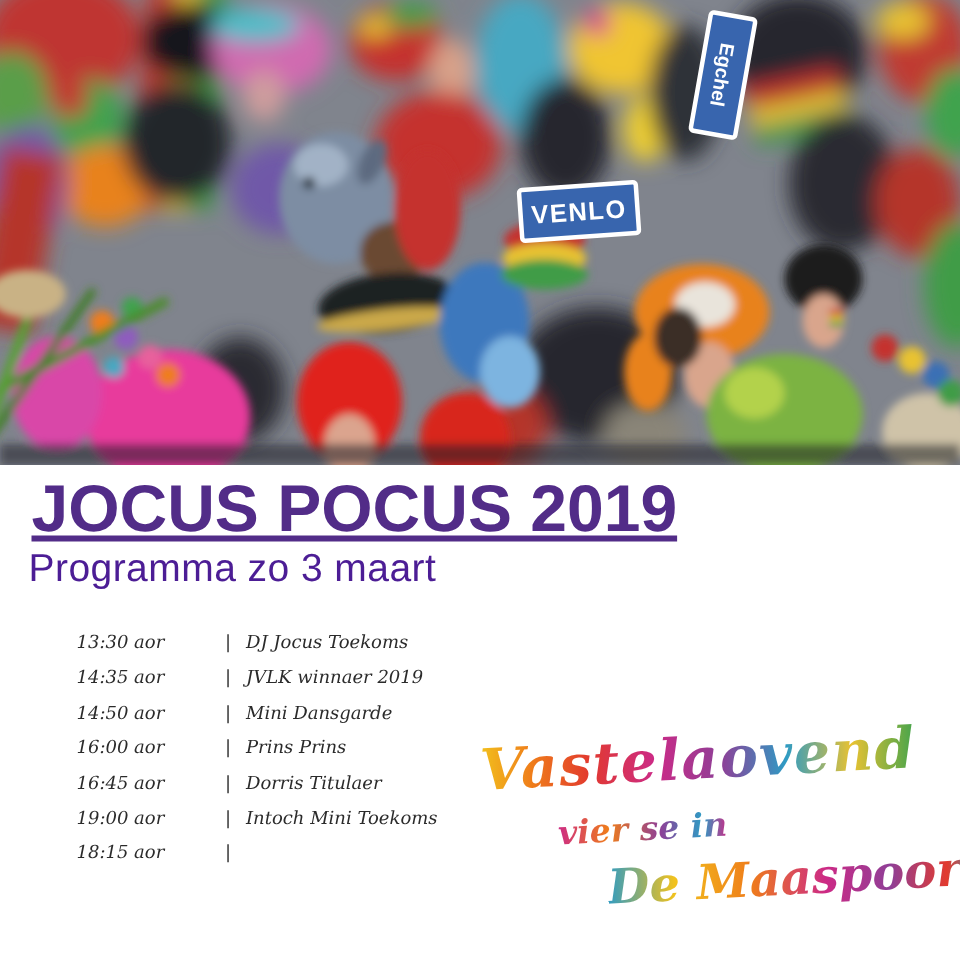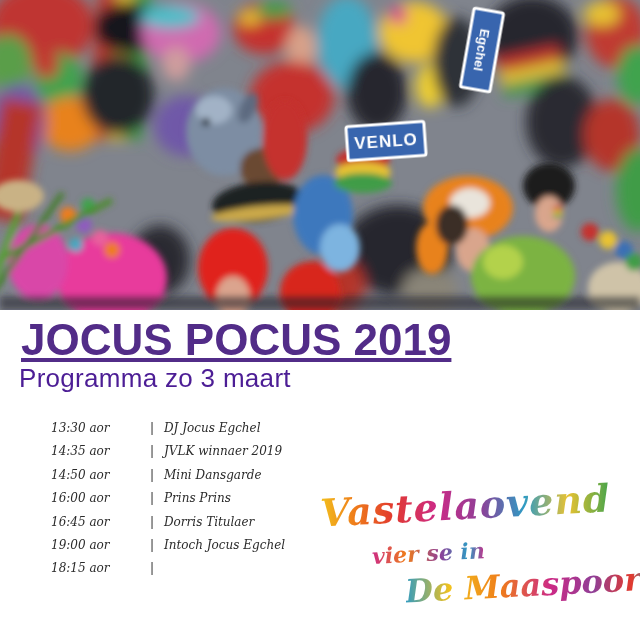--- a/index.html
+++ b/index.html
@@ -164,21 +164,21 @@
     </svg>
   </div>
 
   <h1 class="title" style="margin:0;">JOCUS POCUS 2019</h1>
   <div class="subtitle">Programma zo 3 maart</div>
 
   <div class="program">
     <div class="row">
       <span class="time">13:30 aor</span>
       <span class="sep">|</span>
-      <span class="event">DJ Jocus Egchel</span>
+      <span class="event">DJ Jocus Toekoms</span>
     </div>
     <div class="row">
       <span class="time">14:35 aor</span>
       <span class="sep">|</span>
       <span class="event">JVLK winnaer 2019</span>
     </div>
     <div class="row">
       <span class="time">14:50 aor</span>
       <span class="sep">|</span>
       <span class="event">Mini Dansgarde</span>
@@ -189,21 +189,21 @@
       <span class="event">Prins Prins</span>
     </div>
     <div class="row">
       <span class="time">16:45 aor</span>
       <span class="sep">|</span>
       <span class="event">Dorris Titulaer</span>
     </div>
     <div class="row">
       <span class="time">19:00 aor</span>
       <span class="sep">|</span>
-      <span class="event">Intoch Jocus Egchel</span>
+      <span class="event">Intoch Mini Toekoms</span>
     </div>
     <div class="row">
       <span class="time">18:15 aor</span>
       <span class="sep">|</span>
     </div>
   </div>
 
   <div class="logo-line logo-1">Vastelaovend</div>
   <div class="logo-line logo-2">vier se in</div>
   <div class="logo-line logo-3">De Maaspoort</div>

